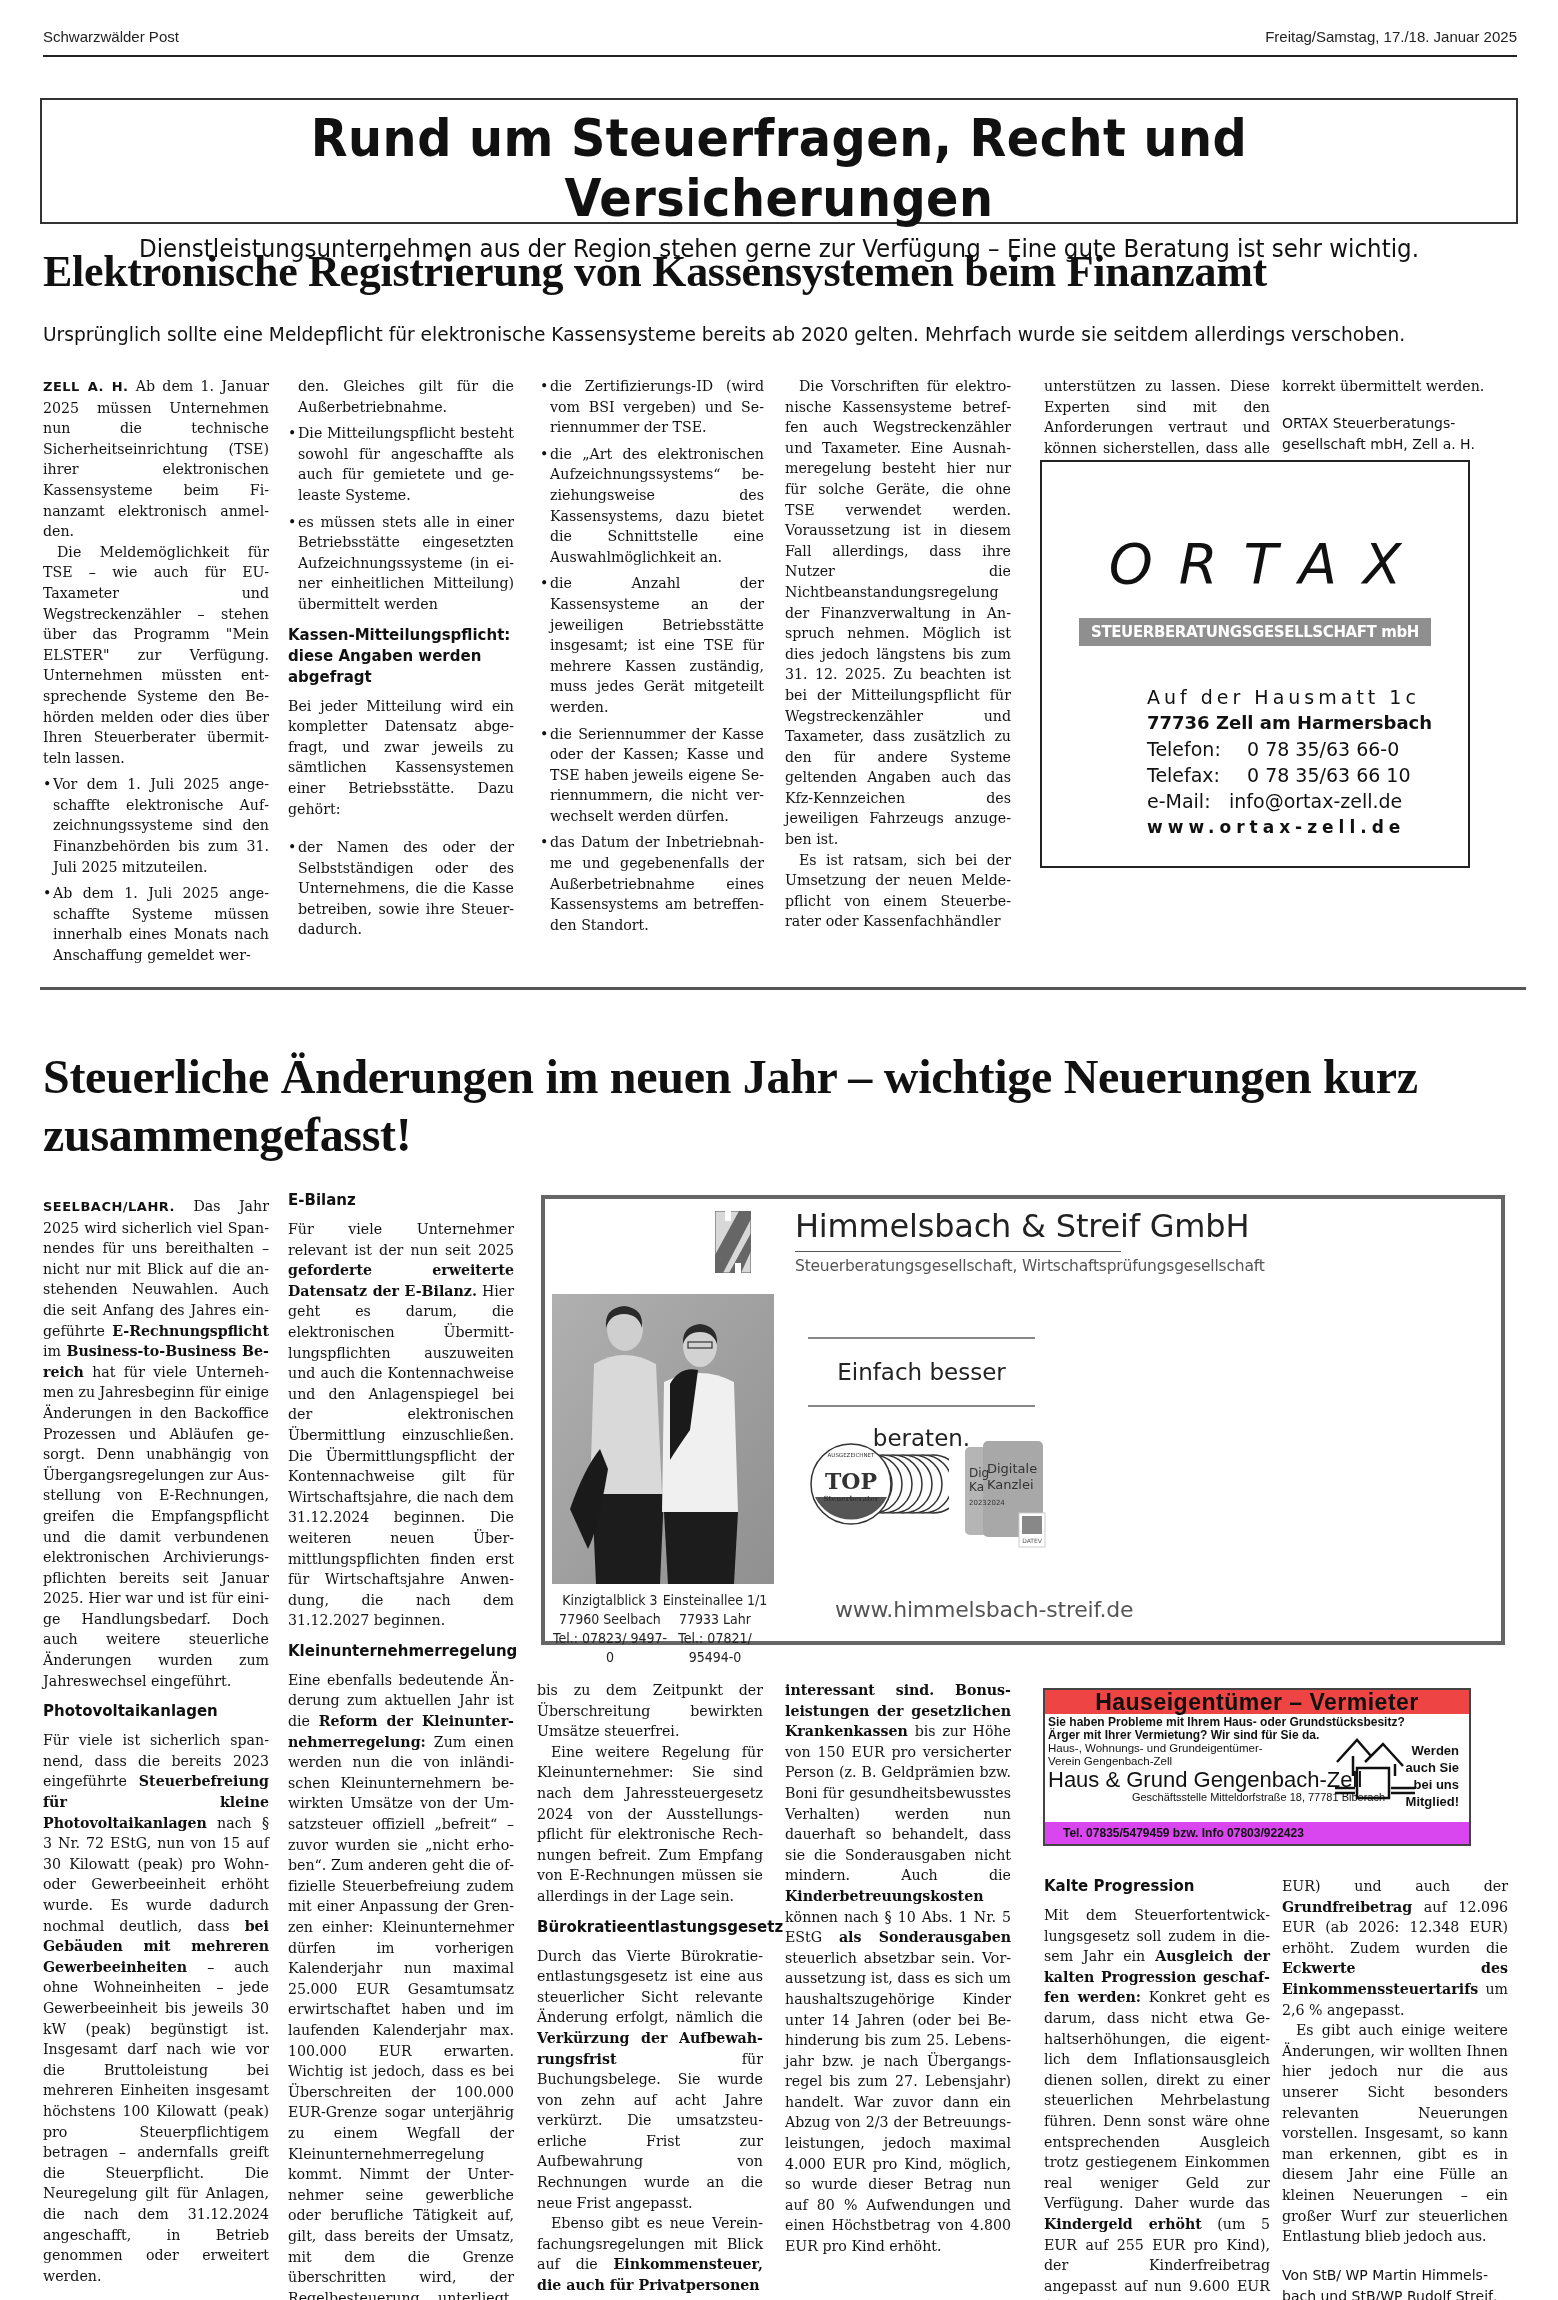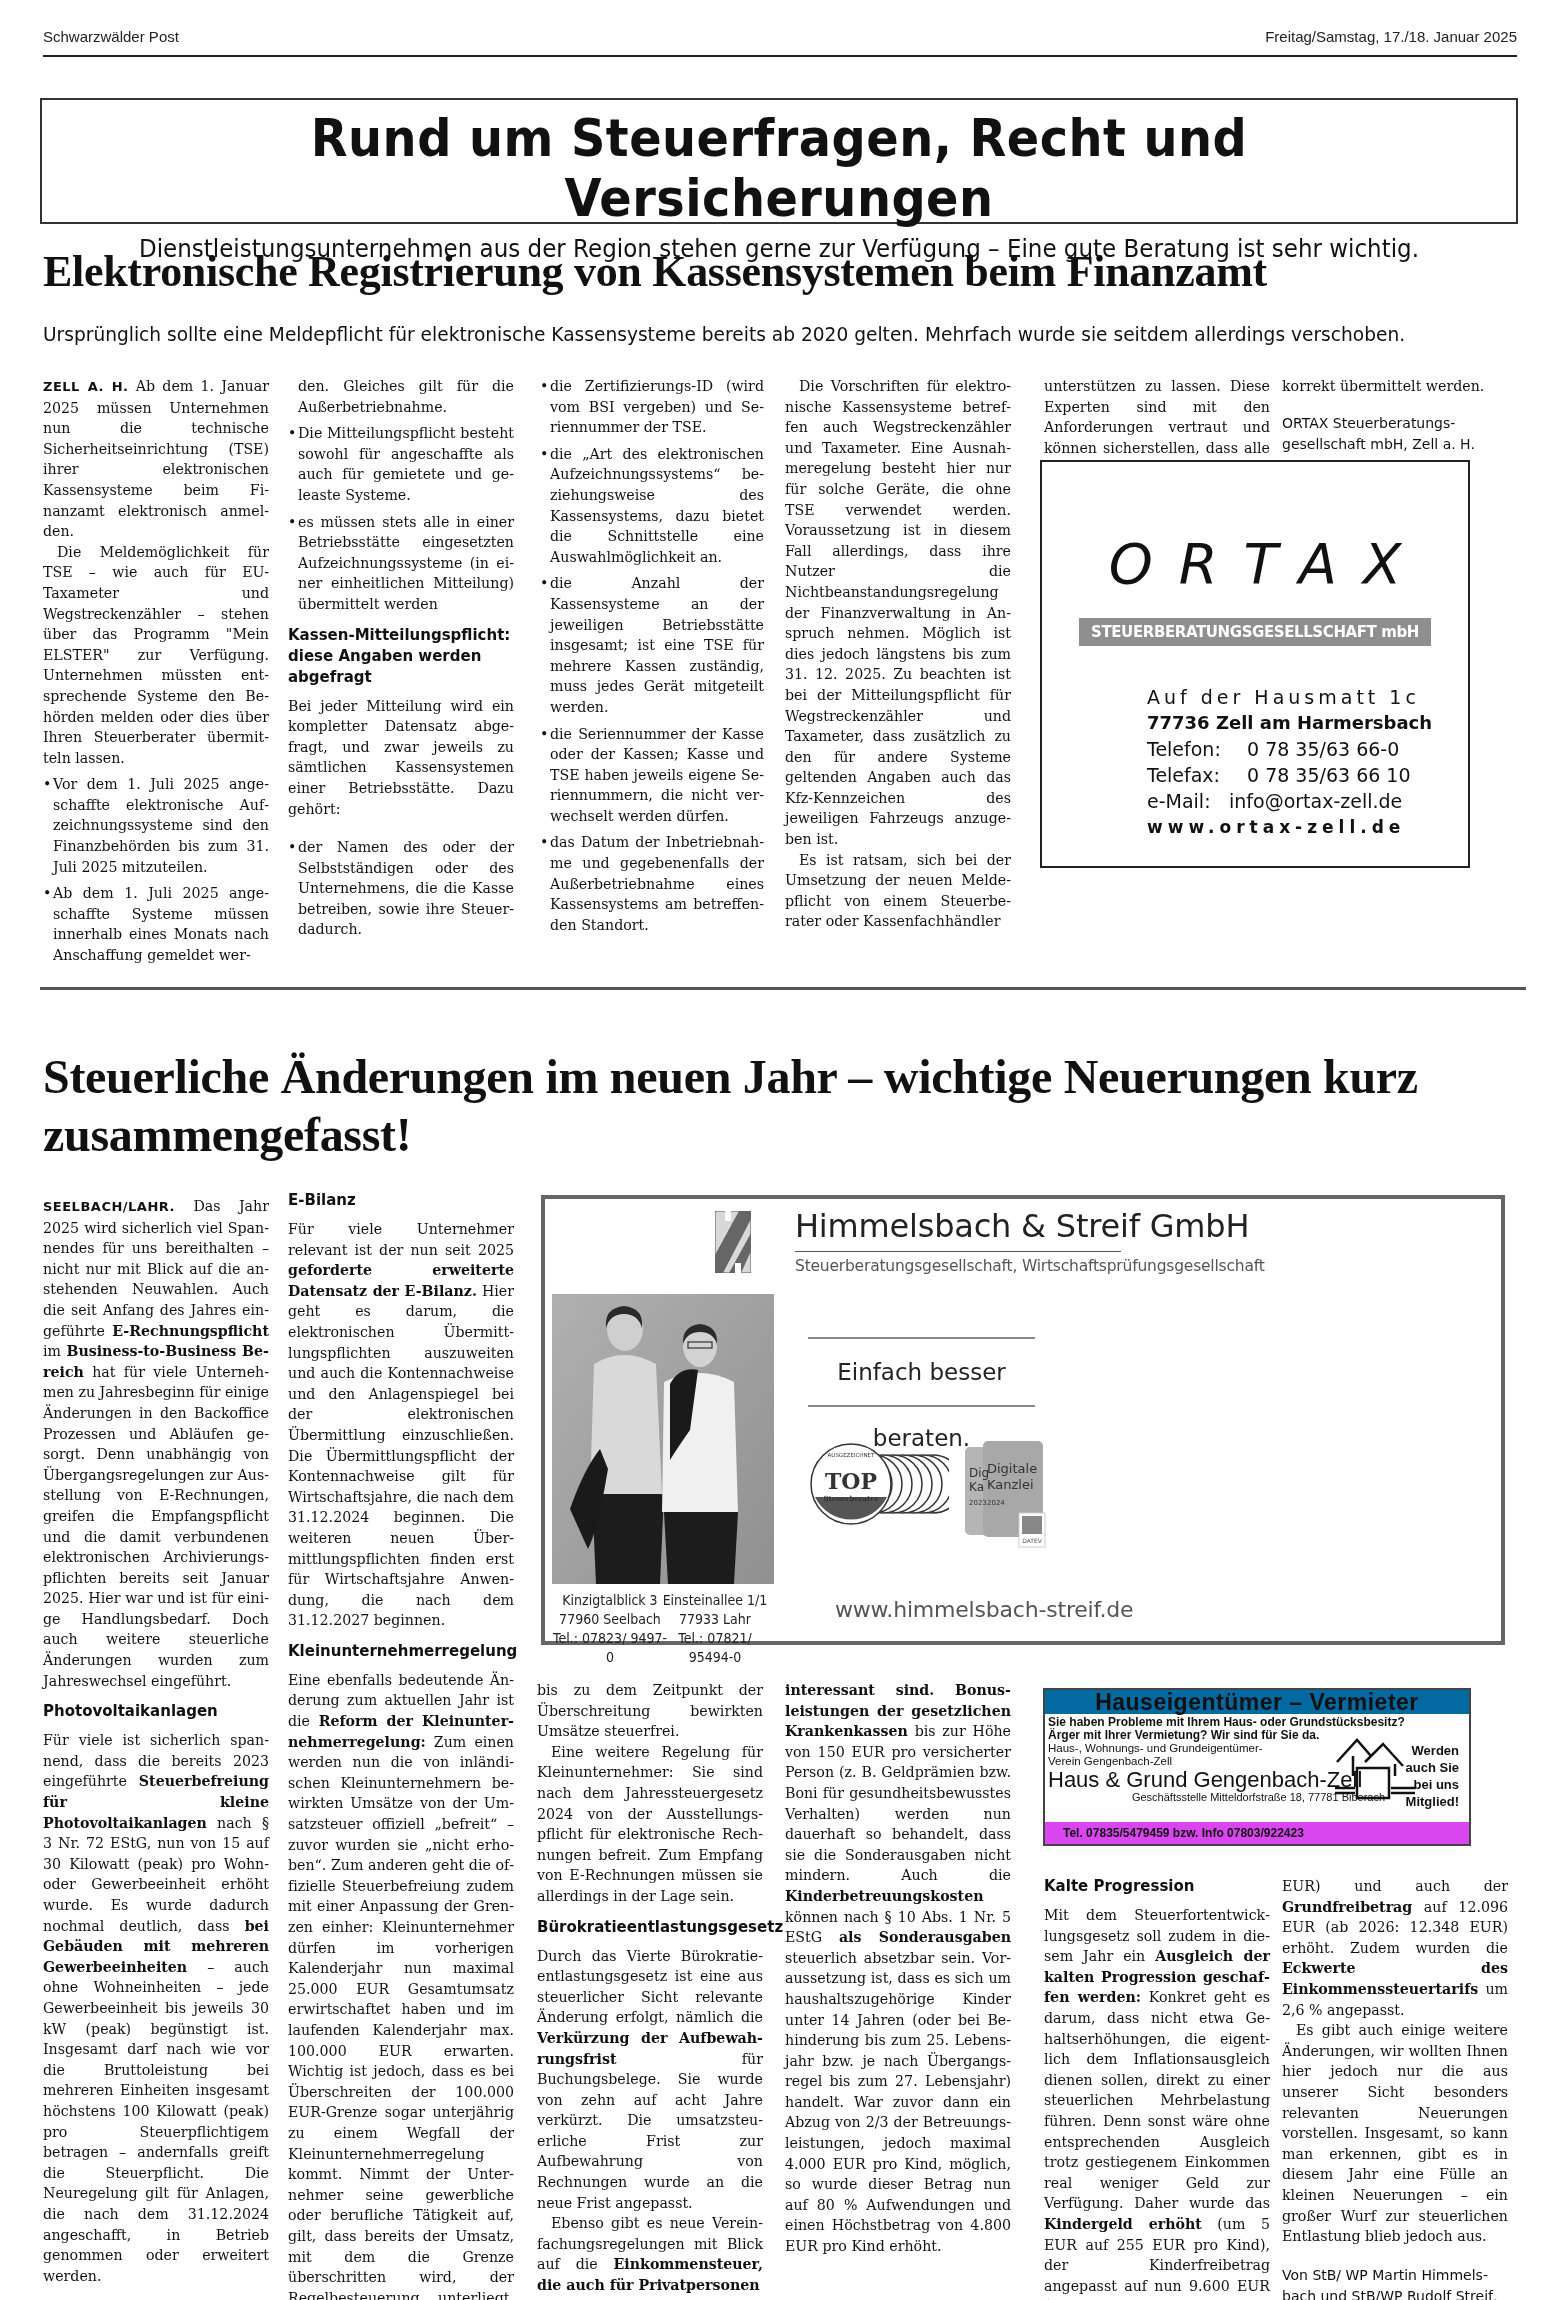--- a/index.html
+++ b/index.html
@@ -56,21 +56,21 @@
   .hs .photo { position: absolute; left: 7px; top: 95px; width: 222px; height: 290px; }
   .hs .photo svg { width: 100%; height: 100%; }
   .hs .loc { position: absolute; top: 392px; text-align: center; font-family: "DejaVu Sans", sans-serif; font-size: 14px; line-height: 19px; color: #222; transform: scaleX(0.9); }
   .hs .slogan { position: absolute; left: 263px; top: 138px; width: 227px; border-top: 2px solid #888; border-bottom: 2px solid #888; height: 70px; text-align: center; line-height: 66px; font-family: "DejaVu Sans", sans-serif; font-size: 23px; color: #222; }
   .hs .badges { position: absolute; left: 264px; top: 240px; width: 140px; height: 90px; }
   .hs .dk { position: absolute; left: 420px; top: 240px; width: 82px; height: 110px; }
   .hs .url { position: absolute; left: 290px; top: 398px; font-family: "DejaVu Sans", sans-serif; font-size: 22px; color: #555; letter-spacing: -0.2px; }
 
   
   .hg { left: 1043px; top: 1688px; width: 428px; height: 158px; border: 2px solid #444; background: #fff; font-family: "Liberation Sans", sans-serif; }
-  .hg .top { background: #0369a1; height: 24px; text-align: center; font-weight: bold; font-size: 23px; line-height: 24px; letter-spacing: 0.5px; }
+  .hg .top { background: #ef4444; height: 24px; text-align: center; font-weight: bold; font-size: 23px; line-height: 24px; letter-spacing: 0.5px; }
   .hg .q { font-size: 12px; font-weight: bold; line-height: 13px; padding-left: 3px; margin-top: 2px; }
   .hg .s { font-size: 11.5px; line-height: 13px; padding-left: 3px; }
   .hg .big { font-size: 22px; line-height: 23px; padding-left: 3px; }
   .hg .small { font-size: 11px; line-height: 13px; padding-left: 3px; text-align: center; }
   .hg .bot { position: absolute; left: 0; bottom: 0; width: 100%; height: 22px; background: #d946ef; font-weight: bold; font-size: 12px; line-height: 22px; padding-left: 18px; }
   .hg .cta { position: absolute; right: 10px; top: 52px; text-align: right; font-weight: bold; font-size: 13px; line-height: 17px; }
   .hg .house { position: absolute; left: 290px; top: 38px; width: 80px; height: 72px; }
 </style>
 </head>
 <body>

